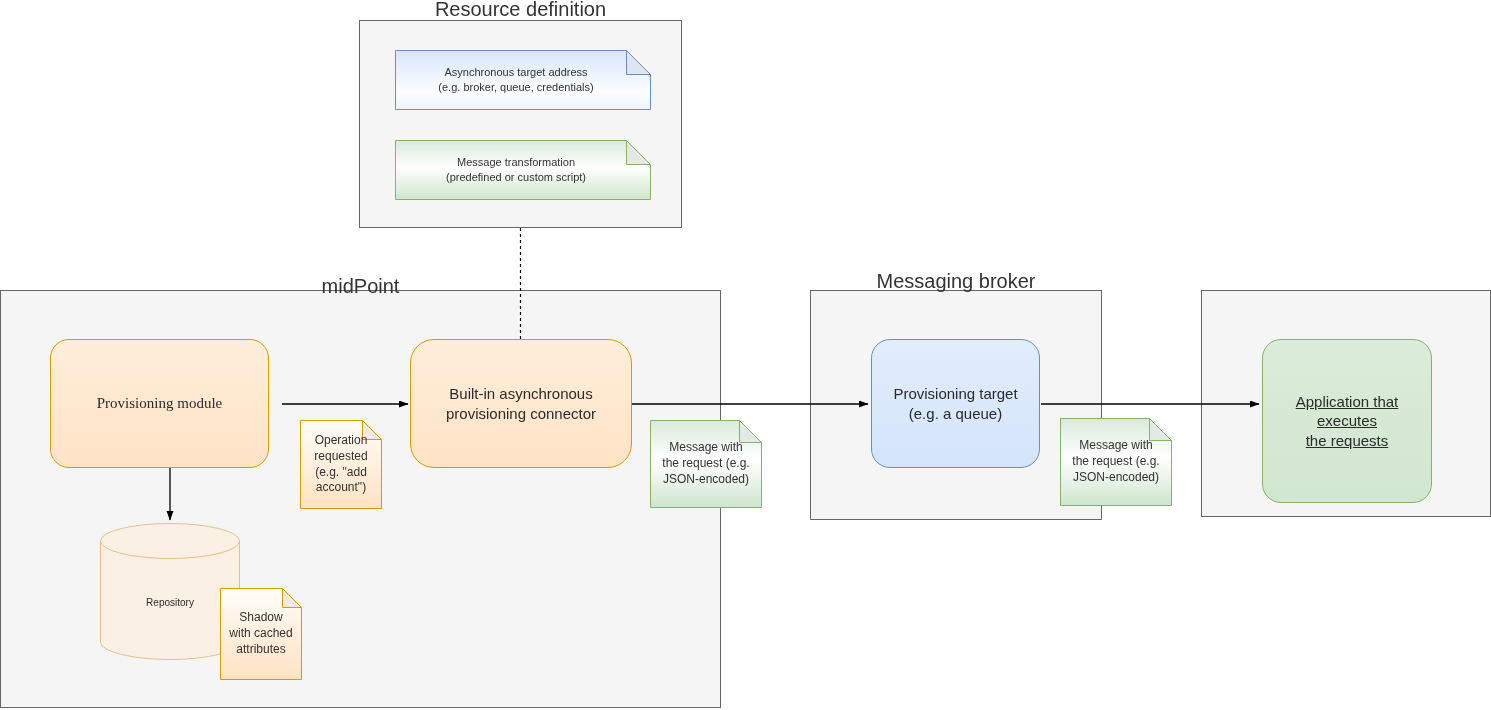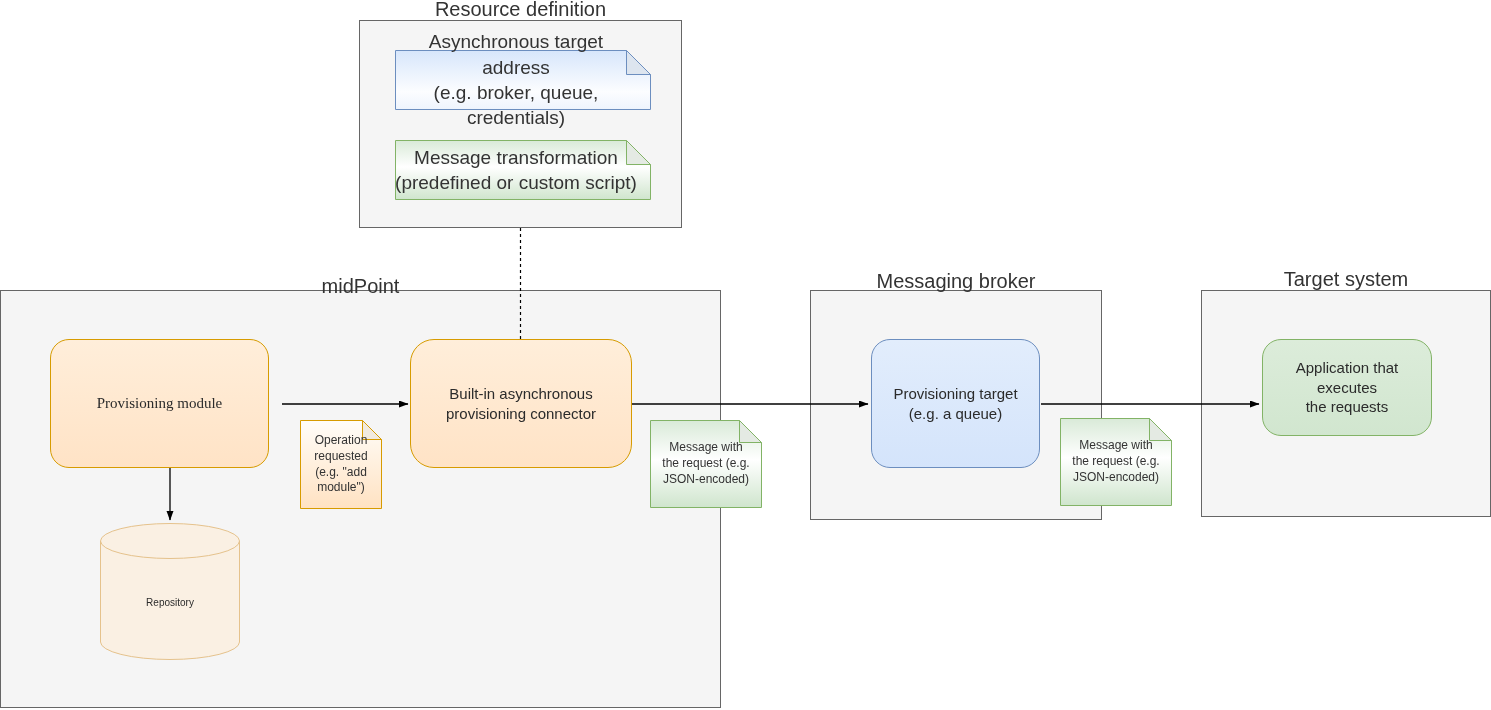--- a/index.html
+++ b/index.html
@@ -35,63 +35,62 @@
     position:absolute; display:flex; align-items:center; justify-content:center;
     text-align:center; font-size:15px; color:#2b2b2b; line-height:1.3;
     border-radius:19px; box-sizing:border-box; white-space:pre-line;
   }
   .node-orange { background:linear-gradient(180deg,#ffeeda 0%,#ffe3c6 100%); border:1px solid #d79b00; }
   .node-blue   { background:linear-gradient(180deg,#e2edfc 0%,#d4e4fb 100%); border:1px solid #6c8ebf; }
   .node-green  { background:linear-gradient(180deg,#dcecda 0%,#d1e6cf 100%); border:1px solid #82b366; }
   .n-module    { left:50px;   top:339px; width:219px; height:129px;font-family:Liberation Serif, serif; }
   .n-connector { left:410px;  top:339px; width:222px; height:129px;border-radius:24px; }
   .n-target    { left:871px;  top:339px; width:169px; height:129px; }
-  .n-app       { left:1262px; top:339px; width:170px; height:97px; }
+  .n-app       { left:1262px; top:339px; width:170px; height:164px;text-decoration:underline; }
 
   
   .cylinder { position:absolute; left:100px; top:523px; width:140px; height:137px; }
   .cylinder svg { position:absolute; left:0; top:0; }
   .cylinder-label {
     position:absolute; left:0; top:0; width:100%; height:100%;
     display:flex; align-items:center; justify-content:center;
     padding-top:22px; box-sizing:border-box;
     font-size:10px; color:#2b2b2b;
   }
 
   
   .note { position:absolute; }
   .note svg { position:absolute; left:0; top:0; }
   .note-text {
     position:absolute; left:0; top:0; width:100%; height:100%;
     display:flex; align-items:center; justify-content:center;
     text-align:center; font-size:12px; color:#333333; line-height:1.33;
     white-space:pre-line; box-sizing:border-box;
   }
-  .note-wide .note-text { font-size:19px; }
+  .note-wide .note-text { font-size:11px; }
   .nt-address   { left:395px;  top:50px;  width:256px; height:60px; }
   .nt-transform { left:395px;  top:140px; width:256px; height:60px; }
   .nt-operation { left:300px;  top:420px; width:82px;  height:89px; }
   .nt-shadow    { left:220px;  top:588px; width:82px;  height:92px; }
   .nt-msg1      { left:650px;  top:420px; width:112px; height:88px; }
   .nt-msg2      { left:1060px; top:418px; width:112px; height:88px; }
 </style>
 </head>
 <body>
 
 <div class="canvas">
 
   <div class="group g-resource"></div>
   <div class="group g-midpoint"></div>
   <div class="group g-broker"></div>
   <div class="group g-target"></div>
 
   <div class="group-label l-resource">Resource definition</div>
   <div class="group-label l-midpoint">midPoint</div>
   <div class="group-label l-broker">Messaging broker</div>
-  <div class="group-label l-target">Target system</div>
 
   <svg class="connectors" width="1491" height="710">
     <defs>
       <marker id="arrowhead" markerUnits="userSpaceOnUse" markerWidth="10" markerHeight="8" refX="9" refY="3.5" orient="auto">
         <path d="M0,0 L9.5,3.5 L0,7 Z" fill="#000000"></path>
       </marker>
       <linearGradient id="gradBlueNote" x1="0" y1="0" x2="0" y2="1">
         <stop offset="0%" stop-color="#d7e6fb"></stop>
         <stop offset="70%" stop-color="#fcfdff"></stop>
         <stop offset="100%" stop-color="#eef4fd"></stop>
@@ -157,23 +156,32 @@
   </div>
 
   <div class="note nt-operation">
     <svg width="82" height="89">
       <polygon points="0.5,0.5 62.5,0.5 81.5,19.5 81.5,88.5 0.5,88.5" fill="url(#gradOrangeNote)" stroke="#d79b00"></polygon>
       <polygon points="62.5,0.5 62.5,19.5 81.5,19.5" fill="#f1eadf" stroke="#d79b00"></polygon>
     </svg>
     <div class="note-text">Operation
 requested
 (e.g. "add
-module")</div>
-  </div>
-
+account")</div>
+  </div>
+
+  <div class="note nt-shadow">
+    <svg width="82" height="92">
+      <polygon points="0.5,0.5 62.5,0.5 81.5,19.5 81.5,91.5 0.5,91.5" fill="url(#gradOrangeNote)" stroke="#d79b00"></polygon>
+      <polygon points="62.5,0.5 62.5,19.5 81.5,19.5" fill="#f1eadf" stroke="#d79b00"></polygon>
+    </svg>
+    <div class="note-text">Shadow
+with cached
+attributes</div>
+  </div>
 
   <div class="note nt-msg1">
     <svg width="112" height="88">
       <polygon points="0.5,0.5 89.5,0.5 111.5,22.5 111.5,87.5 0.5,87.5" fill="url(#gradGreenNote)" stroke="#82b366"></polygon>
       <polygon points="89.5,0.5 89.5,22.5 111.5,22.5" fill="#e4eae3" stroke="#82b366"></polygon>
     </svg>
     <div class="note-text">Message with
 the request (e.g.
 JSON-encoded)</div>
   </div>

